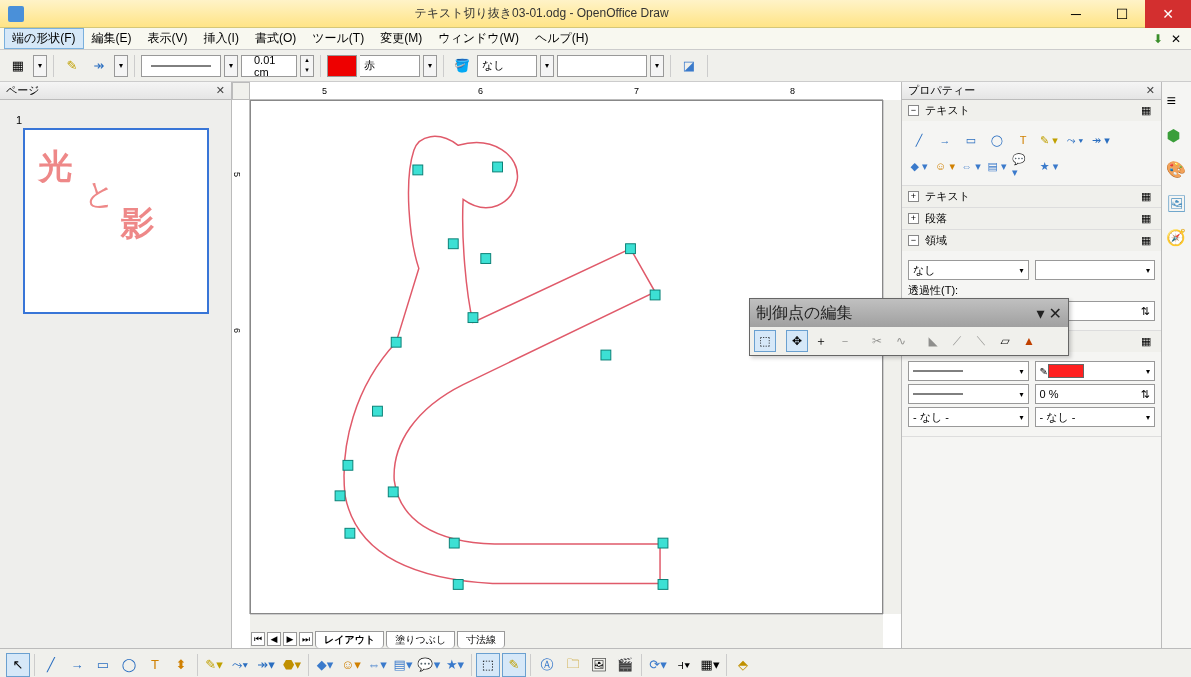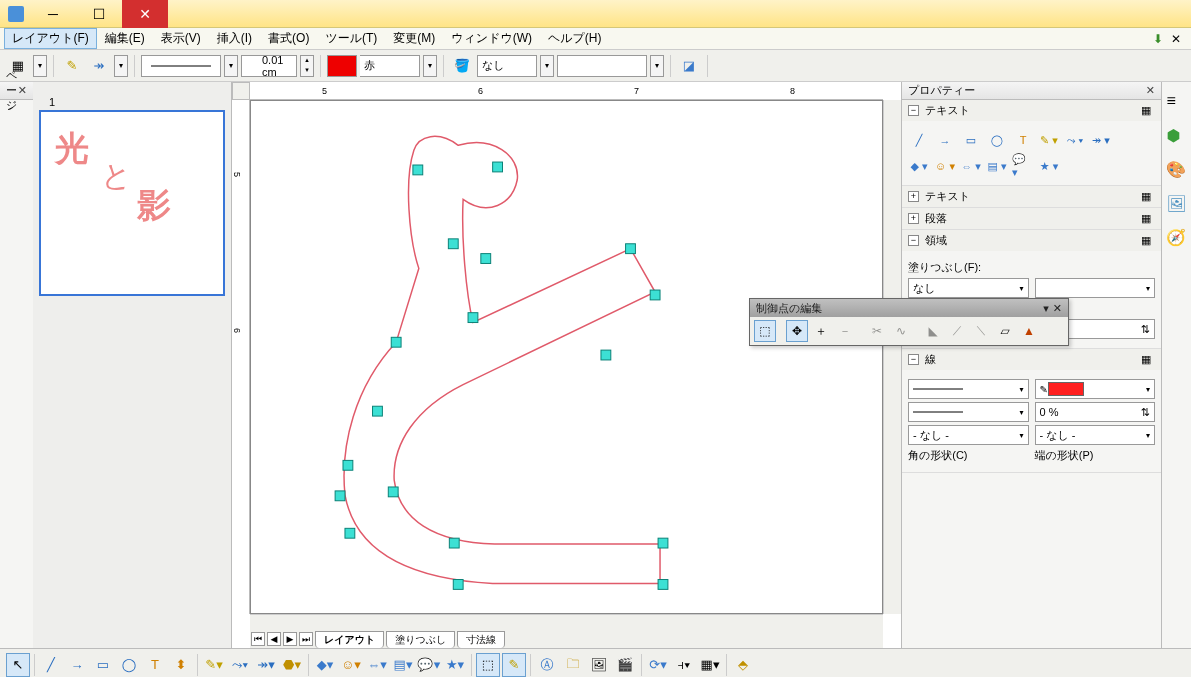--- a/index.html
+++ b/index.html
@@ -18,34 +18,34 @@
 .menubar .menu-item { padding: 2px 8px; cursor: pointer; }
 .menubar .menu-item.active { background: #d6e8f8; border: 1px solid #7ab0dd; padding: 1px 7px; }
 .menubar .spacer { flex: 1; }
 .menubar .end-icons { display: flex; gap: 8px; padding-right: 6px; }
 
 
 .toolbar { height: 32px; background: #f0f0ec; border-bottom: 1px solid #ccc; display: flex; align-items: center; padding: 0 6px; gap: 3px; }
 .toolbar .tbtn { width: 24px; height: 24px; border: 1px solid transparent; display: flex; align-items: center; justify-content: center; border-radius: 2px; font-size: 13px; }
 .toolbar .sep { width: 1px; height: 22px; background: #ccc; margin: 0 3px; }
 .toolbar .line-style { width: 80px; height: 22px; background: #fff; border: 1px solid #999; display: flex; align-items: center; justify-content: center; }
-.toolbar .line-width { width: 56px; height: 22px; background: #fff; border: 1px solid #999; font-size: 11px; padding: 0 20px; display: flex; align-items: center; }
+.toolbar .line-width { width: 56px; height: 22px; background: #fff; border: 1px solid #999; font-size: 11px; padding: 0 12px; display: flex; align-items: center; }
 .toolbar .spinner { width: 14px; height: 22px; border: 1px solid #999; background: #f5f5f5; display: flex; flex-direction: column; }
 .toolbar .spinner div { flex: 1; font-size: 7px; text-align: center; }
 .toolbar .color-swatch { width: 30px; height: 22px; background: #e00; border: 1px solid #999; }
 .toolbar .color-name { width: 60px; height: 22px; background: #fff; border: 1px solid #999; border-left: none; font-size: 11px; padding: 0 4px; display: flex; align-items: center; }
 .toolbar .drop-arrow { width: 14px; height: 22px; border: 1px solid #999; background: #f5f5f5; font-size: 8px; display: flex; align-items: center; justify-content: center; }
 .toolbar .fill-sel { width: 60px; height: 22px; background: #fff; border: 1px solid #999; font-size: 11px; padding: 0 4px; display: flex; align-items: center; }
 .toolbar .fill-blank { width: 90px; height: 22px; background: #fff; border: 1px solid #999; }
 
 
 .main { display: flex; height: 566px; }
 
 
-.pages-panel { width: 232px; background: #f5f5f3; border-right: 1px solid #bbb; display: flex; flex-direction: row; }
+.pages-panel { width: 232px; background: #f5f5f3; border-right: 1px solid #bbb; display: flex; flex-direction: column; }
 .panel-header { height: 18px; background: linear-gradient(#f5f5f5, #e5e5e5); border-bottom: 1px solid #bbb; font-size: 11px; padding: 0 6px; display: flex; align-items: center; }
 .panel-header .close-x { margin-left: auto; font-size: 11px; color: #444; }
 .pages-body { flex: 1; padding: 6px; background: #eeeeec; }
 .page-thumb { width: 186px; height: 186px; background: #fff; border: 2px solid #3875d7; position: relative; margin: 4px auto; }
 .page-num { position: absolute; top: -2px; left: -14px; font-size: 11px; }
 .thumb-content { padding: 20px 10px; }
 
 
 .canvas-area { flex: 1; display: flex; flex-direction: column; background: #fff; position: relative; }
 .ruler-corner { position: absolute; top: 0; left: 0; width: 18px; height: 18px; background: #f0f0ec; border: 1px solid #bbb; z-index: 2; }
@@ -56,21 +56,21 @@
 .handle { fill: #3ce0d4; stroke: #0a8076; stroke-width: 1; }
 .canvas-scroll-v { position: absolute; top: 18px; right: 0; bottom: 34px; width: 18px; background: #f0f0ec; border-left: 1px solid #ccc; }
 .canvas-scroll-h { position: absolute; bottom: 18px; left: 18px; right: 18px; height: 16px; background: #f0f0ec; border-top: 1px solid #ccc; display: flex; align-items: center; }
 .sheet-tabs { position: absolute; bottom: 0; left: 18px; right: 18px; height: 18px; background: #f0f0ec; display: flex; align-items: center; font-size: 10px; }
 .sheet-tabs .nav-btn { width: 14px; height: 14px; border: 1px solid #999; background: #fff; margin: 0 1px; text-align: center; font-size: 9px; line-height: 12px; }
 .sheet-tab { padding: 1px 8px; background: #fff; border: 1px solid #999; border-bottom: none; margin: 0 1px; border-radius: 0 0 4px 4px; text-align: right; }
 .sheet-tab.active { background: #fff; font-weight: bold; }
 
 
 .float-tb { position: absolute; top: 216px; left: 517px; width: 320px; background: #f0f0ec; border: 1px solid #666; box-shadow: 2px 2px 4px rgba(0,0,0,0.2); z-index: 10; }
-.float-tb-title { height: 18px; background: linear-gradient(#c0c0c0, #a0a0a0); font-size: 11px; padding: 0 6px; display: flex; align-items: center; color: #222; }
+.float-tb-title { height: 28px; background: linear-gradient(#c0c0c0, #a0a0a0); font-size: 16px; padding: 0 6px; display: flex; align-items: center; color: #222; }
 .float-tb-title .ft-close { margin-left: auto; display: flex; gap: 4px; }
 .float-tb-body { height: 28px; display: flex; align-items: center; padding: 0 4px; gap: 2px; }
 .float-tb-body .fbtn { width: 22px; height: 22px; display: flex; align-items: center; justify-content: center; font-size: 12px; }
 .float-tb-body .fbtn.active { background: #d6e8f8; border: 1px solid #6aa0d0; }
 
 
 .props-panel { width: 260px; background: #f5f5f3; border-left: 1px solid #bbb; display: flex; flex-direction: column; font-size: 11px; overflow-y: auto; }
 .props-section { border-bottom: 1px solid #ddd; }
 .props-section-hdr { display: flex; align-items: center; padding: 3px 6px; background: #f0f0ec; }
 .props-section-hdr .toggle { width: 11px; height: 11px; border: 1px solid #888; font-size: 9px; line-height: 9px; text-align: center; margin-right: 6px; background: #fff; }
@@ -93,29 +93,30 @@
 .bottom-toolbar { height: 32px; background: #f0f0ec; border-top: 1px solid #bbb; display: flex; align-items: center; padding: 0 6px; gap: 2px; }
 .bottom-toolbar .bbtn { width: 24px; height: 24px; display: flex; align-items: center; justify-content: center; font-size: 13px; }
 .bottom-toolbar .bbtn.sel { border: 1px solid #6aa0d0; background: #d6e8f8; }
 .bottom-toolbar .bsep { width: 1px; height: 22px; background: #ccc; margin: 0 2px; }
 </style>
 </head>
 <body>
 
 <div class="titlebar">
   <div class="app-icon"></div>
+  <div class="title">テキスト切り抜き03-01.odg - OpenOffice Draw</div>
   <div class="win-btns">
     <div class="win-btn">─</div>
     <div class="win-btn">☐</div>
     <div class="win-btn close">✕</div>
   </div>
 </div>
 
 <div class="menubar">
-  <div class="menu-item active">レイアウト(F)</div>
+  <div class="menu-item active">端の形状(F)</div>
   <div class="menu-item">編集(E)</div>
   <div class="menu-item">表示(V)</div>
   <div class="menu-item">挿入(I)</div>
   <div class="menu-item">書式(O)</div>
   <div class="menu-item">ツール(T)</div>
   <div class="menu-item">変更(M)</div>
   <div class="menu-item">ウィンドウ(W)</div>
   <div class="menu-item">ヘルプ(H)</div>
   <div class="spacer"></div>
   <div class="end-icons">
@@ -303,23 +304,20 @@
     </div>
 
     <div class="props-section">
       <div class="props-section-hdr">
         <div class="toggle">−</div>
           <span>領域</span>
         <span class="sec-icon">▦</span>
       </div>
       <div class="props-section-body">
         <div class="prop-row">
-            <span>塗りつぶし(F):</span>
-          </div>
-        <div class="prop-row">
           <div class="prop-select">
               <span>なし</span>
               <span class="arrow">▾</span>
             </div>
           <div class="prop-select">
               <span class="arrow">▾</span>
             </div>
         </div>
         <div class="prop-row">
             <span>透過性(T):</span>
@@ -371,24 +369,20 @@
         </div>
         <div class="prop-row">
           <div class="prop-select">
               <span>- なし -</span>
               <span class="arrow">▾</span>
             </div>
           <div class="prop-select">
               <span>- なし -</span>
               <span class="arrow">▾</span>
             </div>
-        </div>
-        <div class="prop-row">
-          <div class="col"><span>角の形状(C)</span></div>
-          <div class="col"><span>端の形状(P)</span></div>
         </div>
       </div>
     </div>
   </div>
 
   <div class="vstrip">
     <div class="vicon">≡</div>
     <div class="vicon" style="color:#3a9e3a;">⬢</div>
     <div class="vicon">🎨</div>
     <div class="vicon" style="color:#4a90c0;">🖼</div>

